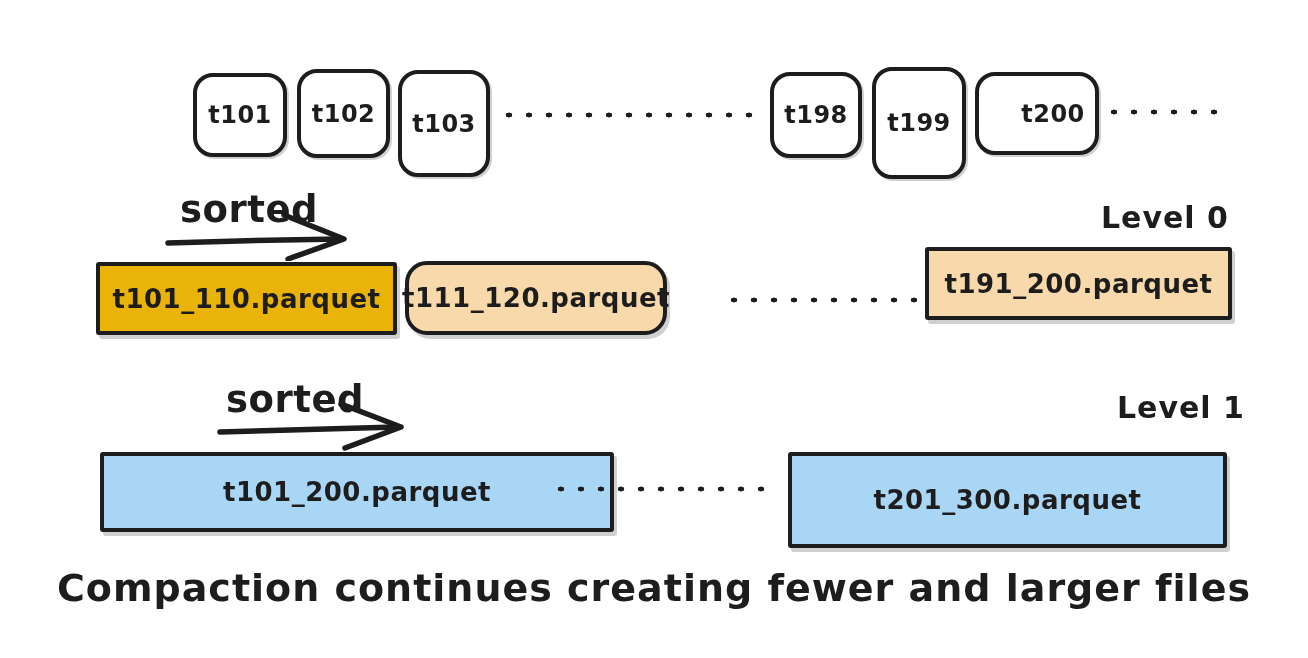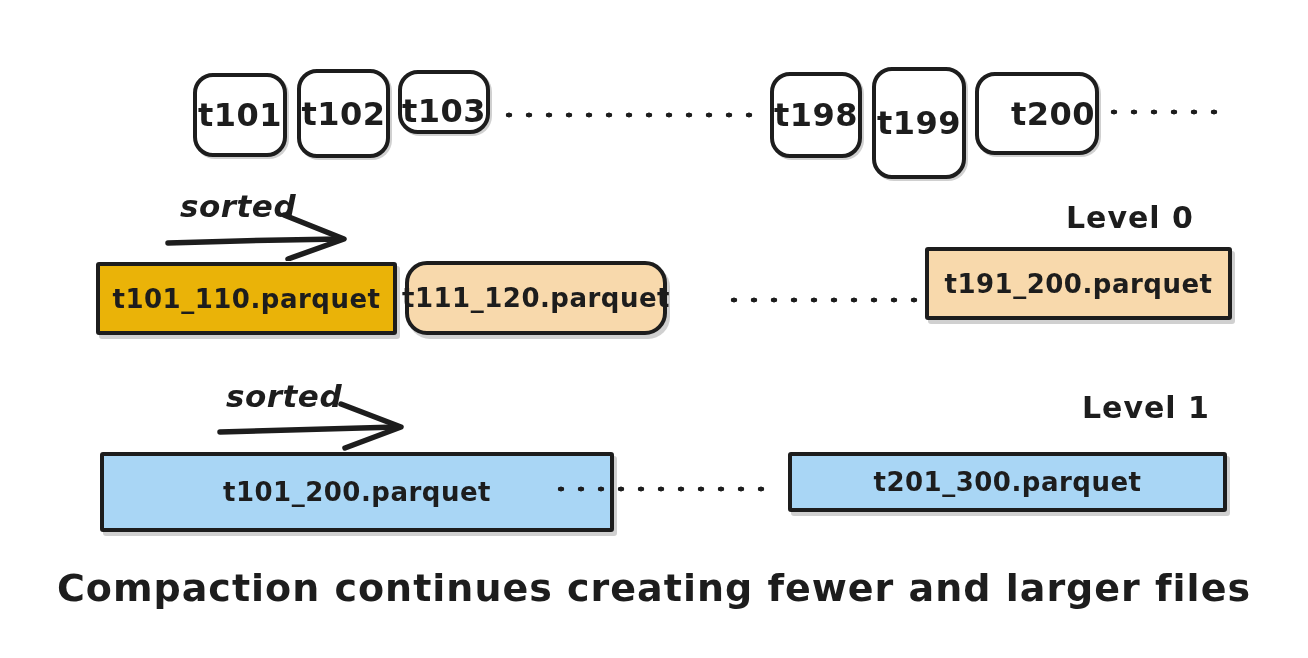--- a/index.html
+++ b/index.html
@@ -16,21 +16,21 @@
   .mem {
     position: absolute;
     box-sizing: border-box;
     border: 4px solid #1d1d1d;
     border-radius: 20px;
     background: #ffffff;
     box-shadow: 2px 2px 0 rgba(120,120,120,0.35);
     display: flex;
     align-items: center;
     justify-content: center;
-    font-size: 32px;
+    font-size: 24px;
     font-weight: 600;
     letter-spacing: 0.5px;
   }
   
   .file {
     position: absolute;
     box-sizing: border-box;
     border: 4px solid #1d1d1d;
     border-radius: 3px;
     box-shadow: 3px 4px 0 rgba(120,120,120,0.35);
@@ -44,30 +44,30 @@
   
   .dots {
     position: absolute;
     height: 8px;
     background-image: radial-gradient(ellipse 4px 3px at 4px 4px, #1d1d1d 3px, transparent 3.6px);
     background-size: 20px 8px;
     background-repeat: repeat-x;
   }
   .sorted {
     position: absolute;
-    font-size: 31px;
+    font-size: 37px;
     font-weight: 600;
-    font-style: italic;
     letter-spacing: 0.5px;
   }
   .level-label {
     position: absolute;
     font-size: 30px;
     font-weight: 600;
     letter-spacing: 1px;
+    margin-left: 35px;
   }
   .arrow { position: absolute; }
   .caption {
     position: absolute;
     left: 0;
     top: 566px;
     width: 1308px;
     text-align: center;
     font-size: 38px;
     font-weight: 600;
@@ -78,21 +78,21 @@
 <body>
 
 <div class="canvas">
 
   <div class="mem" style="left:193px; top:73px;  width:94px;  height:84px;">
     <span>t101</span>
   </div>
   <div class="mem" style="left:297px; top:69px;  width:93px;  height:89px;">
     <span>t102</span>
   </div>
-  <div class="mem" style="left:398px; top:70px;  width:92px;  height:64px;align-items:flex-end;">
+  <div class="mem" style="left:398px; top:70px;  width:92px;  height:107px;">
     <span>t103</span>
   </div>
   <div class="dots" style="left:505px; top:111px; width:252px;"></div>
   <div class="mem" style="left:770px; top:72px;  width:92px;  height:86px;">
     <span>t198</span>
   </div>
   <div class="mem" style="left:872px; top:67px;  width:94px;  height:112px;">
     <span>t199</span>
   </div>
   <div class="mem" style="left:975px; top:72px;  width:124px; height:83px;padding-left:32px;">
@@ -122,19 +122,19 @@
   <svg class="arrow" style="left:214px; top:394px;" width="200" height="58" viewBox="0 0 200 58">
     <path d="M6 38 Q 100 35 183 33" fill="none" stroke="#1d1d1d" stroke-width="5.5" stroke-linecap="round"></path>
     <path d="M127 10 L187 33 L131 54" fill="none" stroke="#1d1d1d" stroke-width="5.5" stroke-linecap="round" stroke-linejoin="round"></path>
   </svg>
   <div class="level-label" style="left:1082px; top:390px;">Level 1</div>
 
   <div class="file" style="left: 100px; top: 452px; width: 514px; height: 80px; background-color: rgb(169, 214, 245);">
     <span>t101_200.parquet</span>
   </div>
   <div class="dots" style="left:557px; top:485px; width:216px;"></div>
-  <div class="file" style="left: 788px; top: 452px; width: 439px; height: 60px; background-color: rgb(169, 214, 245);">
+  <div class="file" style="left: 788px; top: 452px; width: 439px; height: 96px; background-color: rgb(169, 214, 245);">
     <span>t201_300.parquet</span>
   </div>
 
   <div class="caption">Compaction continues creating fewer and larger files</div>
 
 </div>
 
 </body></html>

